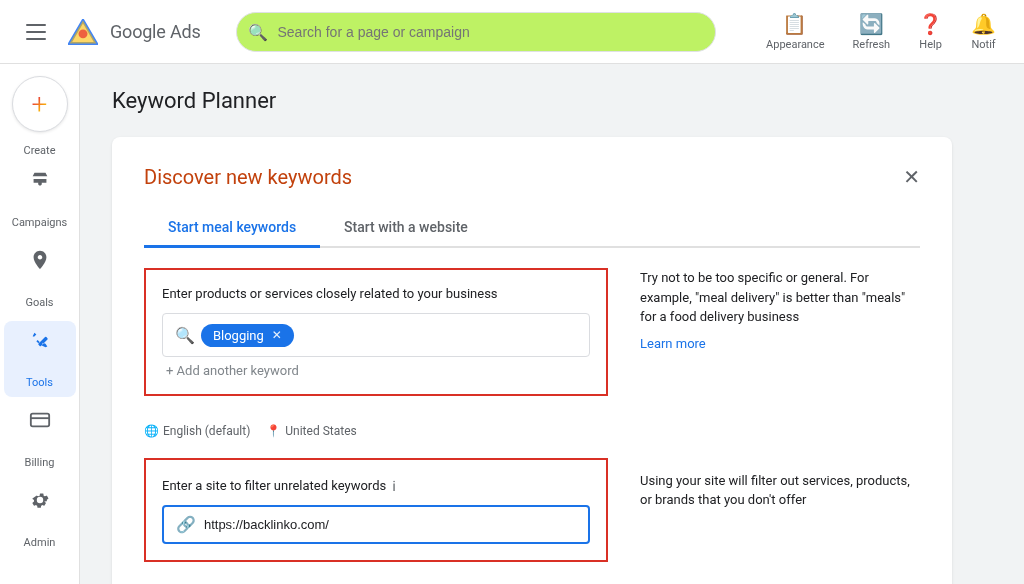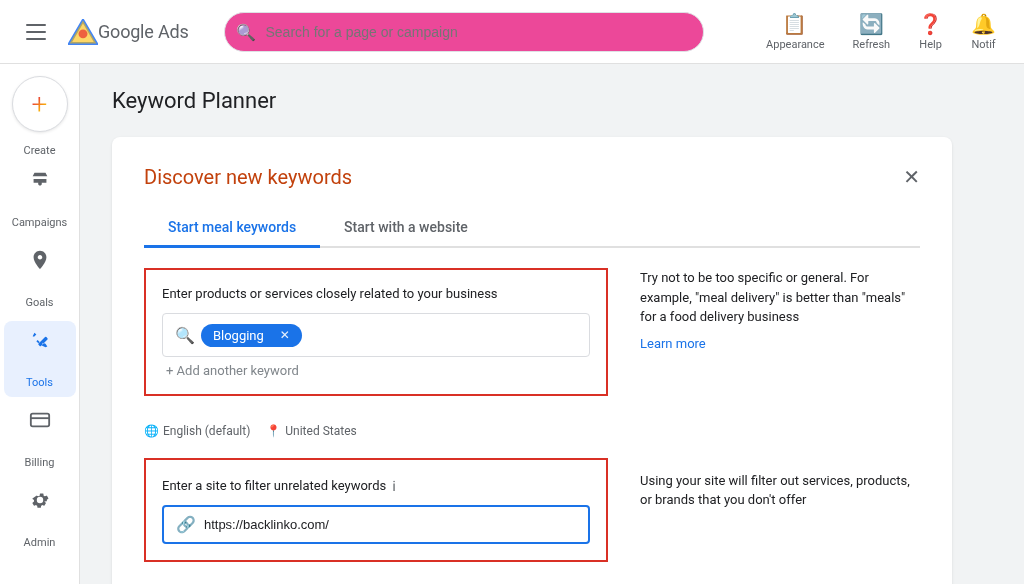--- a/index.html
+++ b/index.html
@@ -7,28 +7,28 @@
 
     
     .top-nav {
       display: flex; align-items: center; background: #fff;
       border-bottom: 1px solid #e0e0e0; height: 64px; padding: 0 16px;
       position: fixed; top: 0; left: 0; right: 0; z-index: 100;
     }
     .nav-hamburger { width: 40px; height: 40px; display: flex; align-items: center; justify-content: center; cursor: pointer; border-radius: 50%; }
     .hamburger-icon { display: flex; flex-direction: column; gap: 5px; }
     .hamburger-icon span { display: block; width: 20px; height: 2px; background: #5f6368; border-radius: 2px; }
-    .nav-logo { display: flex; align-items: center; gap: 0; margin: 3px 12px; }
+    .nav-logo { display: flex; align-items: center; gap: 12px; margin: 3px 12px; }
     .logo-triangle { width: 30px; height: 26px; }
     .nav-brand { font-size: 18px; color: #5f6368; font-weight: 400; letter-spacing: -0.2px; }
     .nav-search { flex: 1; max-width: 480px; margin: 0 24px; position: relative; }
     .nav-search input {
       width: 100%; height: 40px; border: 1px solid #dfe1e5; border-radius: 24px;
       padding: 0 16px 0 40px; font-size: 14px; color: #202124; outline: none;
-      background: #ec4899;
+      background: #bef264;
     }
     .search-icon-nav { position: absolute; left: 12px; top: 50%; transform: translateY(-50%); color: #9aa0a6; font-size: 16px; }
     .nav-actions { margin-left: auto; display: flex; align-items: center; gap: 4px; }
     .nav-action-btn { display: flex; flex-direction: column; align-items: center; padding: 6px 12px; cursor: pointer; border-radius: 4px; color: #5f6368; font-size: 11px; gap: 2px; }
     .nav-action-icon { font-size: 20px; color: #5f6368; }
 
     
     .sidebar {
       position: fixed; top: 64px; left: 0; bottom: 0; width: 80px;
       background: #fff; border-right: 1px solid #e0e0e0;
@@ -84,21 +84,21 @@
       border: 2px solid #d93025; border-radius: 0; padding: 16px;
       margin-bottom: 28px;
     }
     .section-label { font-size: 13px; color: #202124; margin-bottom: 12px; }
     .keyword-input-area {
       border: 1px solid #dadce0; border-radius: 4px; padding: 8px 12px;
       display: flex; flex-wrap: wrap; align-items: center; gap: 6px; min-height: 44px;
     }
     .keyword-chip {
       background: #1a73e8; color: #fff; border-radius: 16px;
-      padding: 4px 12px; font-size: 13px; display: flex; align-items: center; gap: 16px;
+      padding: 4px 12px; font-size: 13px; display: flex; align-items: center; gap: 8px;
     }
     .chip-close { cursor: pointer; font-size: 12px; opacity: 0.9; }
     .keyword-placeholder { color: #80868b; font-size: 13px; margin-top: 6px; padding-left: 4px; }
     .search-icon-input { color: #9aa0a6; font-size: 16px; }
 
     
     .lang-row { display: flex; align-items: center; gap: 16px; margin-top: 10px; font-size: 12px; color: #5f6368; }
     .lang-item { display: flex; align-items: center; gap: 4px; cursor: pointer; }
 
     

